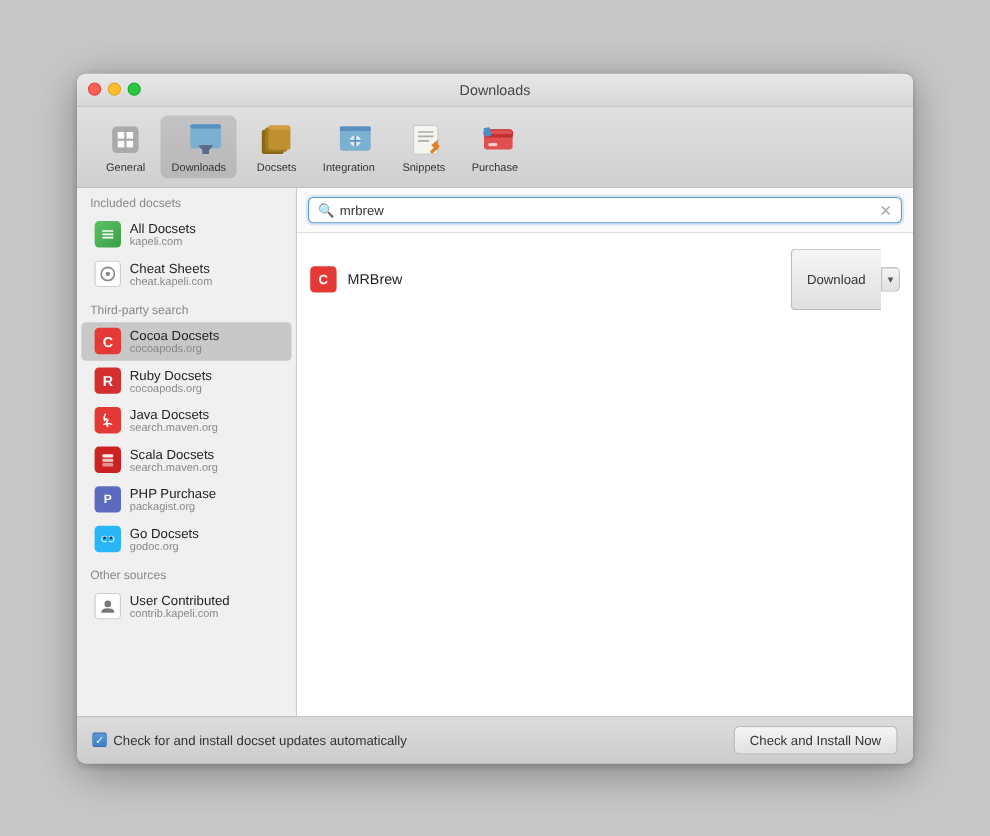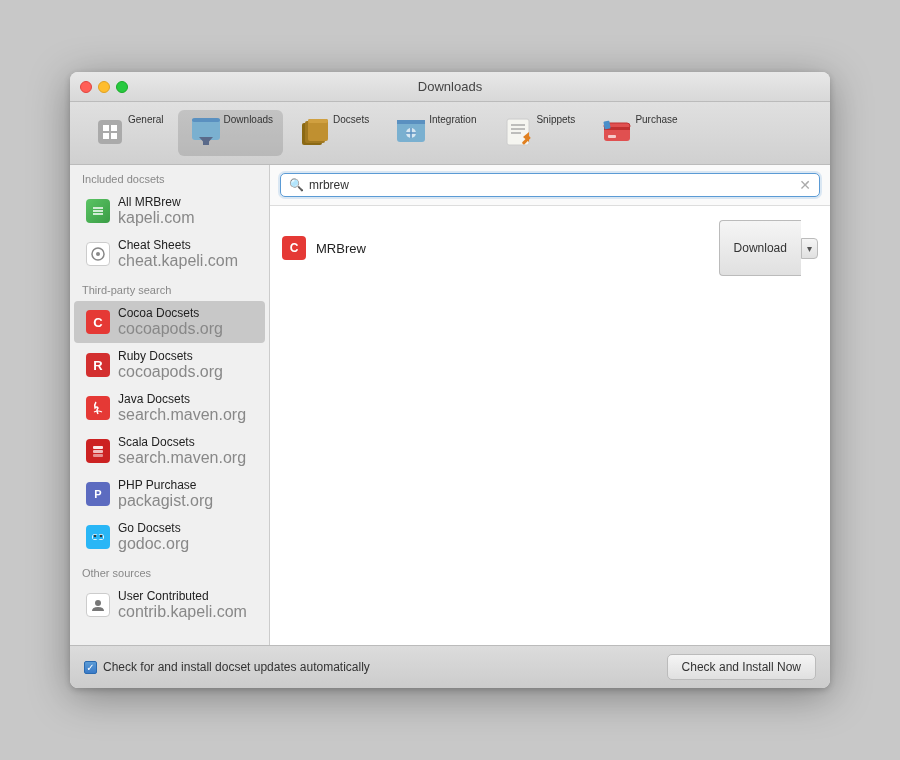--- a/index.html
+++ b/index.html
@@ -52,22 +52,22 @@
     .toolbar {
       background: linear-gradient(to bottom, #e0e0e0, #d0d0d0);
       border-bottom: 1px solid #bbb;
       padding: 8px 12px;
       display: flex;
       align-items: center;
       gap: 4px;
     }
     .toolbar-item {
       display: flex;
-      flex-direction: row;
-      align-items: flex-start;
+      flex-direction: column;
+      align-items: flex-end;
       padding: 4px 10px;
       border-radius: 6px;
       cursor: pointer;
       min-width: 60px;
     }
     .toolbar-item.active { background: rgba(0,0,0,0.12); }
     .toolbar-icon {
       width: 36px;
       height: 36px;
       display: flex;
@@ -114,21 +114,21 @@
       align-items: center;
       justify-content: center;
       font-size: 14px;
       margin-right: 8px;
       flex-shrink: 0;
       font-weight: bold;
       color: white;
     }
     .sidebar-text { display: flex; flex-direction: column; }
     .sidebar-name { font-size: 12px; font-weight: 500; color: #222; }
-    .sidebar-url { font-size: 16px; color: #888; }
+    .sidebar-url { font-size: 10px; color: #888; }
     .main {
       flex: 1;
       display: flex;
       flex-direction: column;
       background: white;
     }
     .search-bar {
       padding: 8px 10px;
       border-bottom: 1px solid #ddd;
       display: flex;
@@ -371,21 +371,21 @@
       <div class="sidebar-section-header">Included docsets</div>
       <div class="sidebar-item">
         <div class="sidebar-icon icon-alldocsets">
           <svg width="16" height="16" viewBox="0 0 16 16">
             <line x1="3" y1="5" x2="13" y2="5" stroke="white" stroke-width="1.5"></line>
             <line x1="3" y1="8" x2="13" y2="8" stroke="white" stroke-width="1.5"></line>
             <line x1="3" y1="11" x2="13" y2="11" stroke="white" stroke-width="1.5"></line>
           </svg>
         </div>
         <div class="sidebar-text">
-          <span class="sidebar-name">All MRBrew</span>
+          <span class="sidebar-name">All Docsets</span>
           <span class="sidebar-url">kapeli.com</span>
         </div>
       </div>
       <div class="sidebar-item">
         <div class="sidebar-icon icon-cheatsheets">
           <svg width="16" height="16" viewBox="0 0 16 16">
             <circle cx="8" cy="8" r="6" fill="none" stroke="#888" stroke-width="1.5"></circle>
             <circle cx="8" cy="8" r="2" fill="#888"></circle>
           </svg>
         </div>

